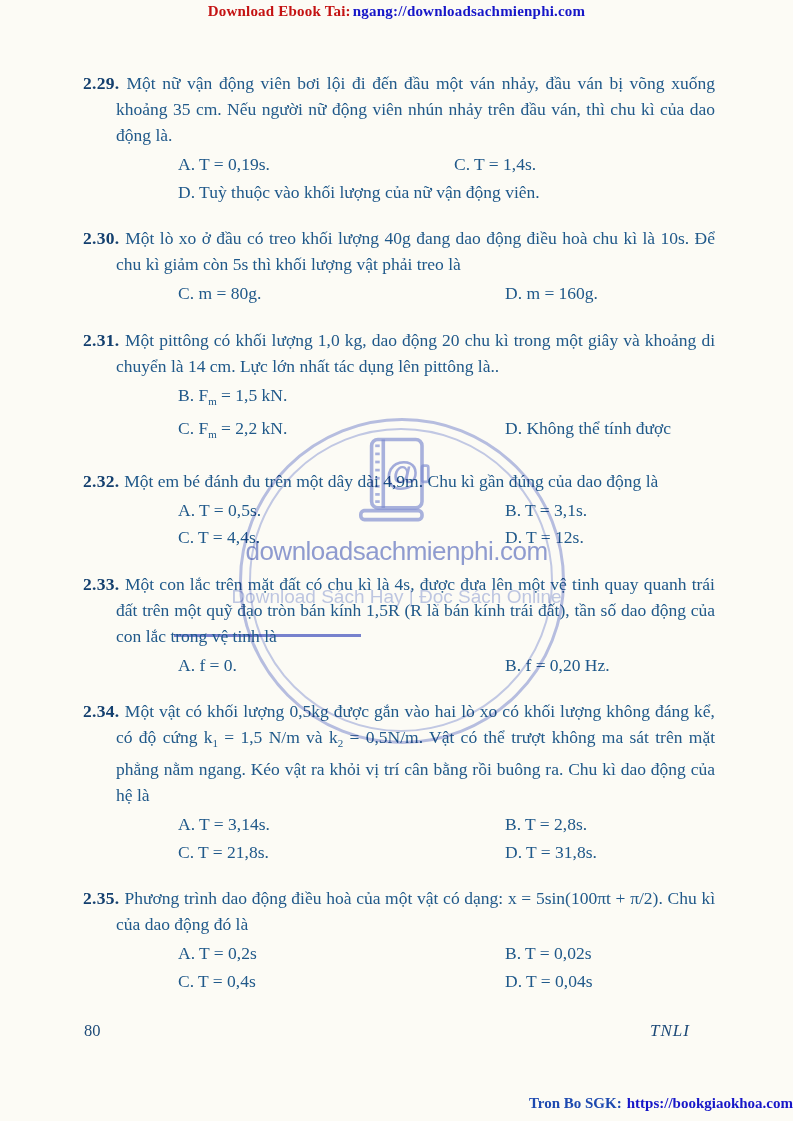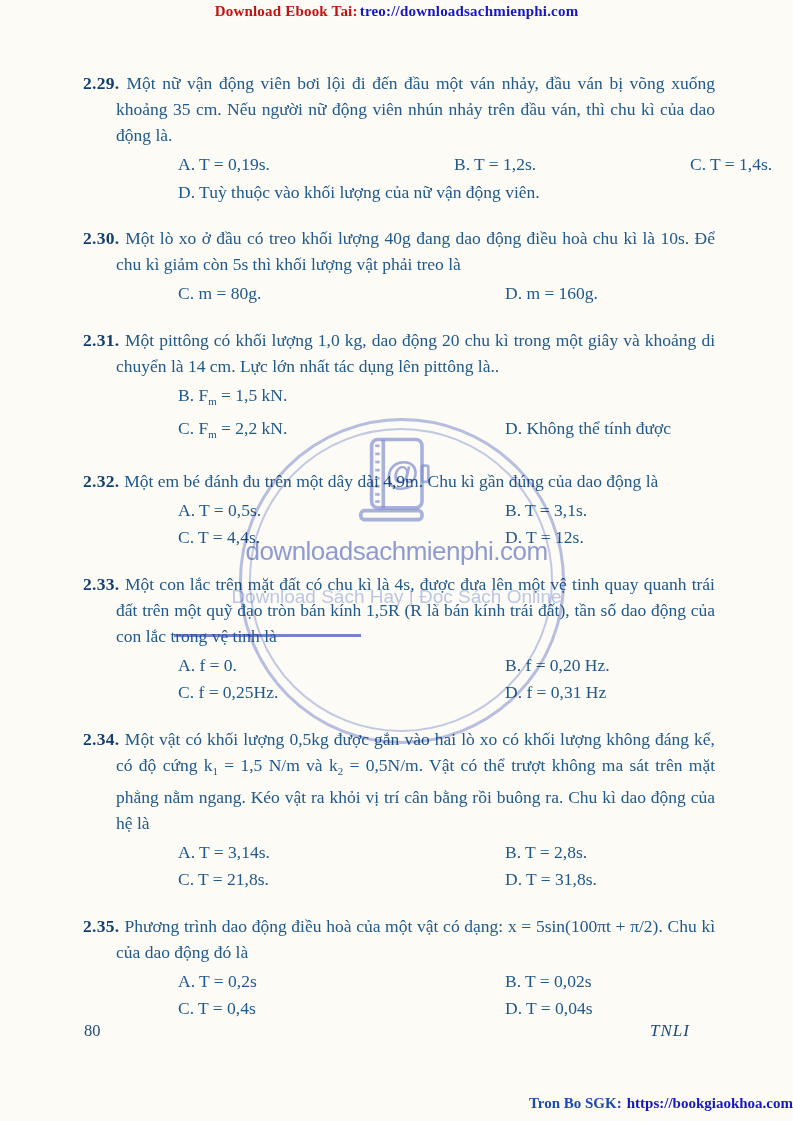--- a/index.html
+++ b/index.html
@@ -45,29 +45,28 @@
               font-weight:bold;font-size:15px;z-index:1;padding-left:18px;}
   .bottomline .prefix{color:#1d49b0;margin-right:5px;}
   .bottomline .url{color:#1616c8;}
 </style>
 </head>
 <body>
 
 <div class="page">
 
   <div class="header">
-    <span class="prefix">Download Ebook Tai:</span><span class="url">treo://downloadsachmienphi.com</span>
+    <span class="prefix">Download Ebook Tai:</span><span class="url">ngang://downloadsachmienphi.com</span>
   </div>
 
   <div class="content" id="questions-container">
       <div class="question">
         <p class="qbody"><span class="qnum">2.29. </span>Một nữ vận động viên bơi lội đi đến đầu một ván nhảy, đầu ván bị võng xuống khoảng 35 cm. Nếu người nữ động viên nhún nhảy trên đầu ván, thì chu kì của dao động là.</p>
         <div class="optrow cells-3">
           <span class="cell">A. T = 0,19s.</span>
-          <span class="cell">B. T = 1,2s.</span>
           <span class="cell">C. T = 1,4s.</span>
         </div>
         <div class="optrow cells-1">
           <span class="cell">D. Tuỳ thuộc vào khối lượng của nữ vận động viên.</span>
         </div>
       </div>
       <div class="question">
         <p class="qbody"><span class="qnum">2.30. </span>Một lò xo ở đầu có treo khối lượng 40g đang dao động điều hoà chu kì là 10s. Để chu kì giảm còn 5s thì khối lượng vật phải treo là</p>
         <div class="optrow cells-2">
           <span class="cell">C. m = 80g.</span>
@@ -93,24 +92,20 @@
         <div class="optrow cells-2">
           <span class="cell">C. T = 4,4s.</span>
           <span class="cell">D. T = 12s.</span>
         </div>
       </div>
       <div class="question">
         <p class="qbody"><span class="qnum">2.33. </span>Một con lắc trên mặt đất có chu kì là 4s, được đưa lên một vệ tinh quay quanh trái đất trên <span class="u">một quỹ đạo tròn bán kính</span> 1,5R (R là bán kính trái đất), tần số dao động của con lắc trong vệ tinh là</p>
         <div class="optrow cells-2">
           <span class="cell">A. f = 0.</span>
           <span class="cell">B. f =  0,20 Hz.</span>
-        </div>
-        <div class="optrow cells-2">
-          <span class="cell">C. f = 0,25Hz.</span>
-          <span class="cell">D. f = 0,31 Hz</span>
         </div>
       </div>
       <div class="question">
         <p class="qbody"><span class="qnum">2.34. </span>Một vật có khối lượng 0,5kg được gắn vào hai lò xo có khối lượng không đáng kể, có độ cứng k<span class="sub">1</span> = 1,5 N/m và k<span class="sub">2</span> = 0,5N/m. Vật có thể  trượt không ma sát trên mặt phẳng nằm ngang. Kéo vật ra khỏi vị trí cân bằng rồi buông ra. Chu kì dao động của hệ là</p>
         <div class="optrow cells-2">
           <span class="cell">A. T = 3,14s.</span>
           <span class="cell">B. T = 2,8s.</span>
         </div>
         <div class="optrow cells-2">
           <span class="cell">C. T = 21,8s.</span>

